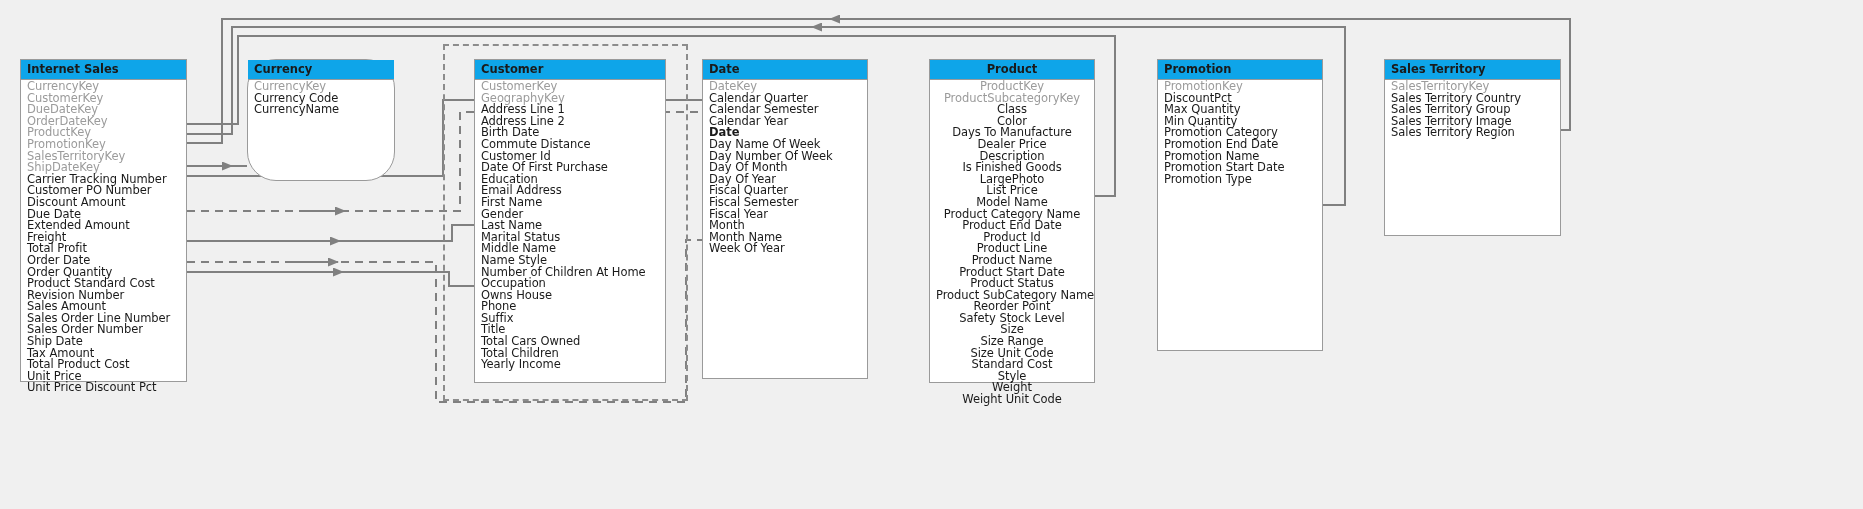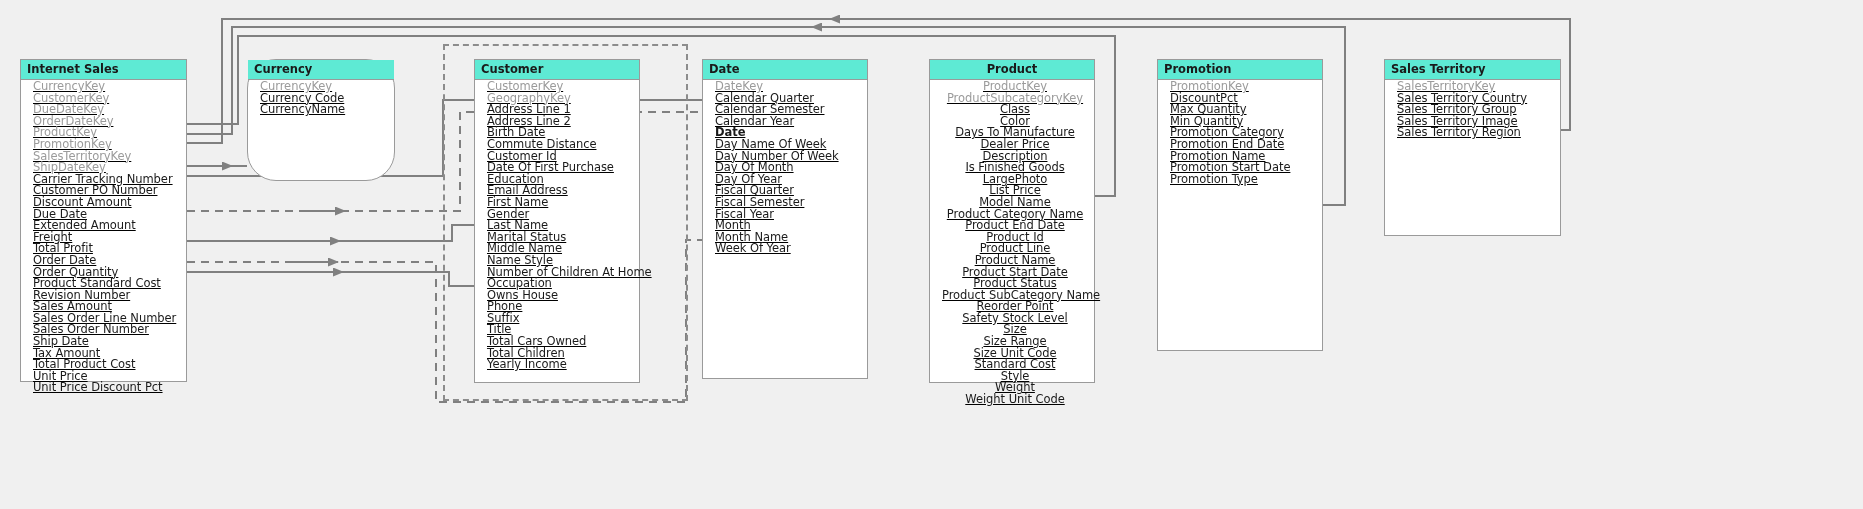--- a/index.html
+++ b/index.html
@@ -17,32 +17,31 @@
   }
   #wires { position: absolute; left: 0; top: 0; width: 1863px; height: 509px; }
 
   .table-box {
     position: absolute;
     background: #ffffff;
     border: 1px solid #9a9a9a;
     box-shadow: 0 0 0 0 transparent;
   }
   .table-header {
-    background: #5eead4;
+    background: #0ea5e9;
     border-bottom: 1px solid #9a9a9a;
     font-size: 11.5px;
     font-weight: bold;
     color: #1a1a1a;
     padding: 2px 6px 3px 6px;
     line-height: 14px;
     white-space: nowrap;
   }
   .field-list {
-    padding: 1px 6px 4px 12px;
-    text-decoration: underline;
+    padding: 1px 6px 4px 6px;
   }
   .field {
     font-size: 11.5px;
     line-height: 11.6px;
     color: #1a1a1a;
     white-space: nowrap;
     letter-spacing: -0.05px;
   }
   .field.key { color: #9b9b9b; }
   .field.bold { font-weight: bold; }
@@ -133,21 +132,21 @@
       </div>
     </div>
     <div class="table-box" style="left: 247px; top: 59px; width: 148px; height: 122px; border-radius: 29px;">
       <div class="table-header">Currency</div>
       <div class="field-list">
         <div class="field key">CurrencyKey</div>
         <div class="field">Currency Code</div>
         <div class="field">CurrencyName</div>
       </div>
     </div>
-    <div class="table-box" style="left: 474px; top: 59px; width: 166px; height: 324px;">
+    <div class="table-box" style="left: 474px; top: 59px; width: 192px; height: 324px;">
       <div class="table-header">Customer</div>
       <div class="field-list">
         <div class="field key">CustomerKey</div>
         <div class="field key">GeographyKey</div>
         <div class="field">Address Line 1</div>
         <div class="field">Address Line 2</div>
         <div class="field">Birth Date</div>
         <div class="field">Commute Distance</div>
         <div class="field">Customer Id</div>
         <div class="field">Date Of First Purchase</div>

